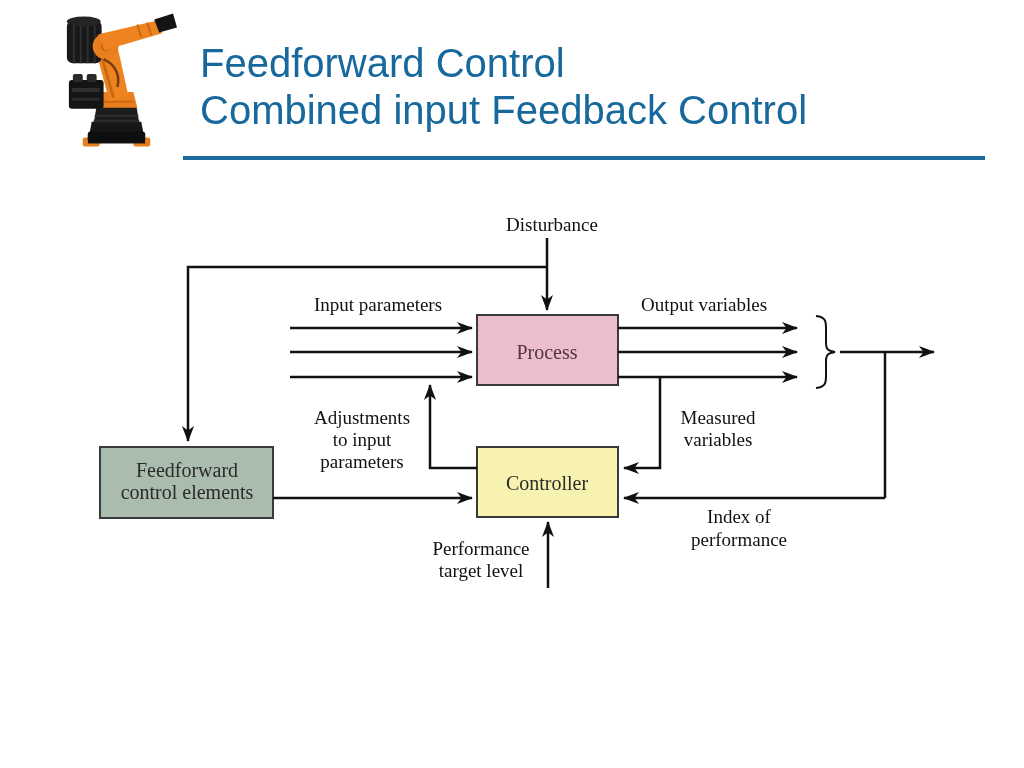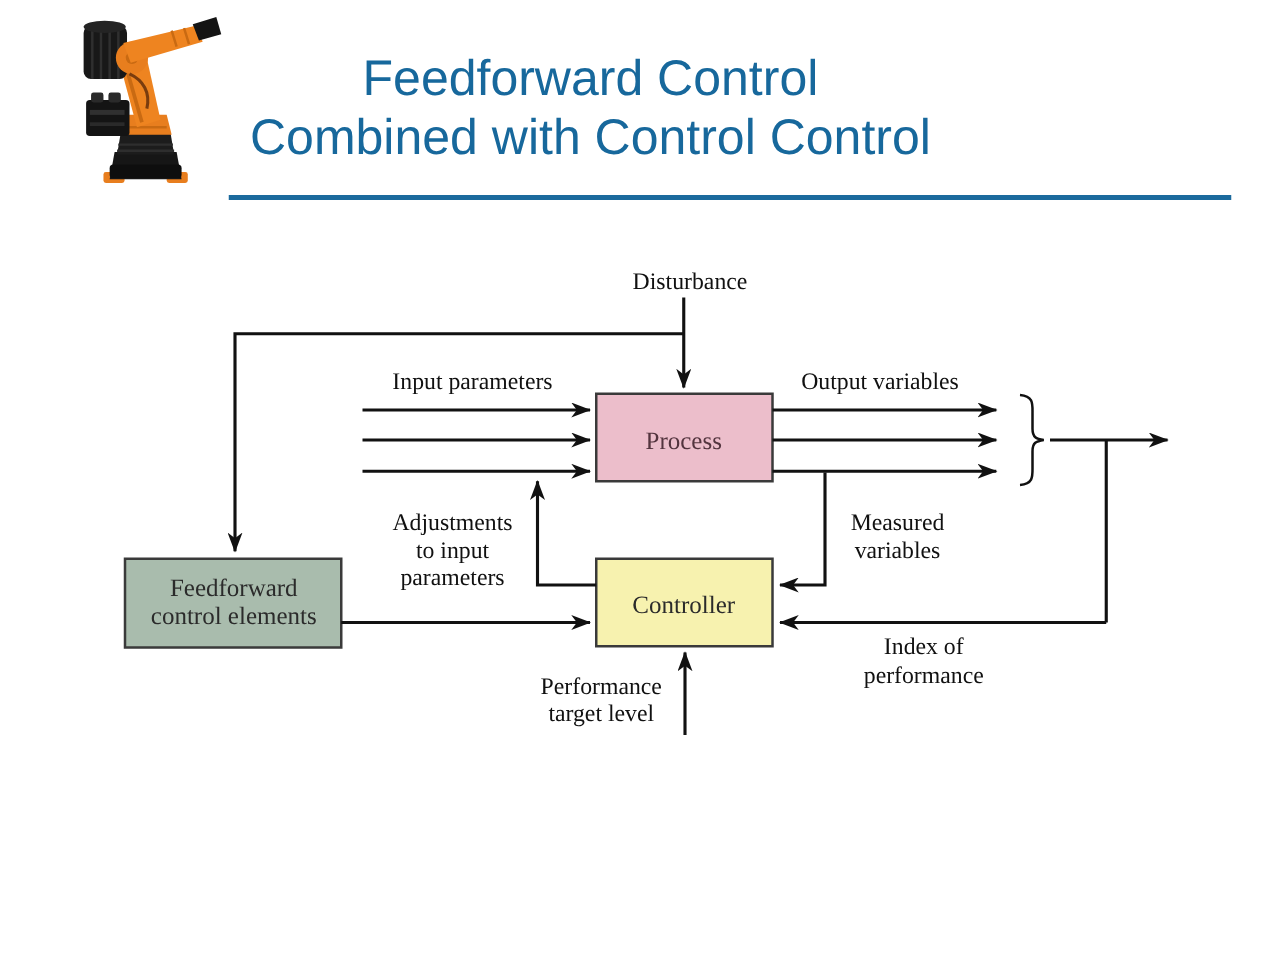--- a/index.html
+++ b/index.html
@@ -3,21 +3,20 @@
 <meta charset="utf-8">
 <style>
   html,body { margin:0; padding:0; }
   body { background:#ffffff; }
   .slide {
     position:relative;
     width:1024px; height:768px;
     background:#ffffff;
     overflow:hidden;
     font-family:"Liberation Sans", sans-serif;
-    text-align:center;
   }
   .robot {
     position:absolute; left:54px; top:4px;
     width:124px; height:150px;
   }
   .title {
     position:absolute; left:200px; top:40px;
     font-size:40px; line-height:47px; font-weight:400;
     color:#17689C; letter-spacing:0px; white-space:nowrap;
   }
@@ -76,21 +75,21 @@
     <circle cx="52" cy="42" r="13" fill="#E87E1E"></circle>
     <circle cx="52" cy="42" r="5" fill="#c96a12"></circle>
     <path d="M45,30 L104,16 L109,29 L51,46 Z" fill="#EE8420"></path>
     <path d="M84,20 L88,33 M94,18 L98,31" stroke="#c96a12" stroke-width="2" fill="none"></path>
     <path d="M101,15 L120,9 L124,23 L106,28 Z" fill="#141414"></path>
     <path d="M50,55 C61,60 67,70 64,83" stroke="#7a3c0e" stroke-width="2.5" fill="none"></path>
   </svg>
 
   <div class="title">
     <div>Feedforward Control</div>
-    <div>Combined with Control Control</div>
+    <div>Combined input Feedback Control</div>
   </div>
   <div class="title-rule"></div>
 
   <svg class="diagram" viewBox="0 0 1024 768">
     <defs>
       <marker id="arr" viewBox="0 0 16 12" markerUnits="userSpaceOnUse" markerWidth="16" markerHeight="12" refX="15" refY="6" orient="auto">
         <path d="M0,0 L16,6 L0,12 L4.5,6 Z" fill="#111111"></path>
       </marker>
     </defs>
 

